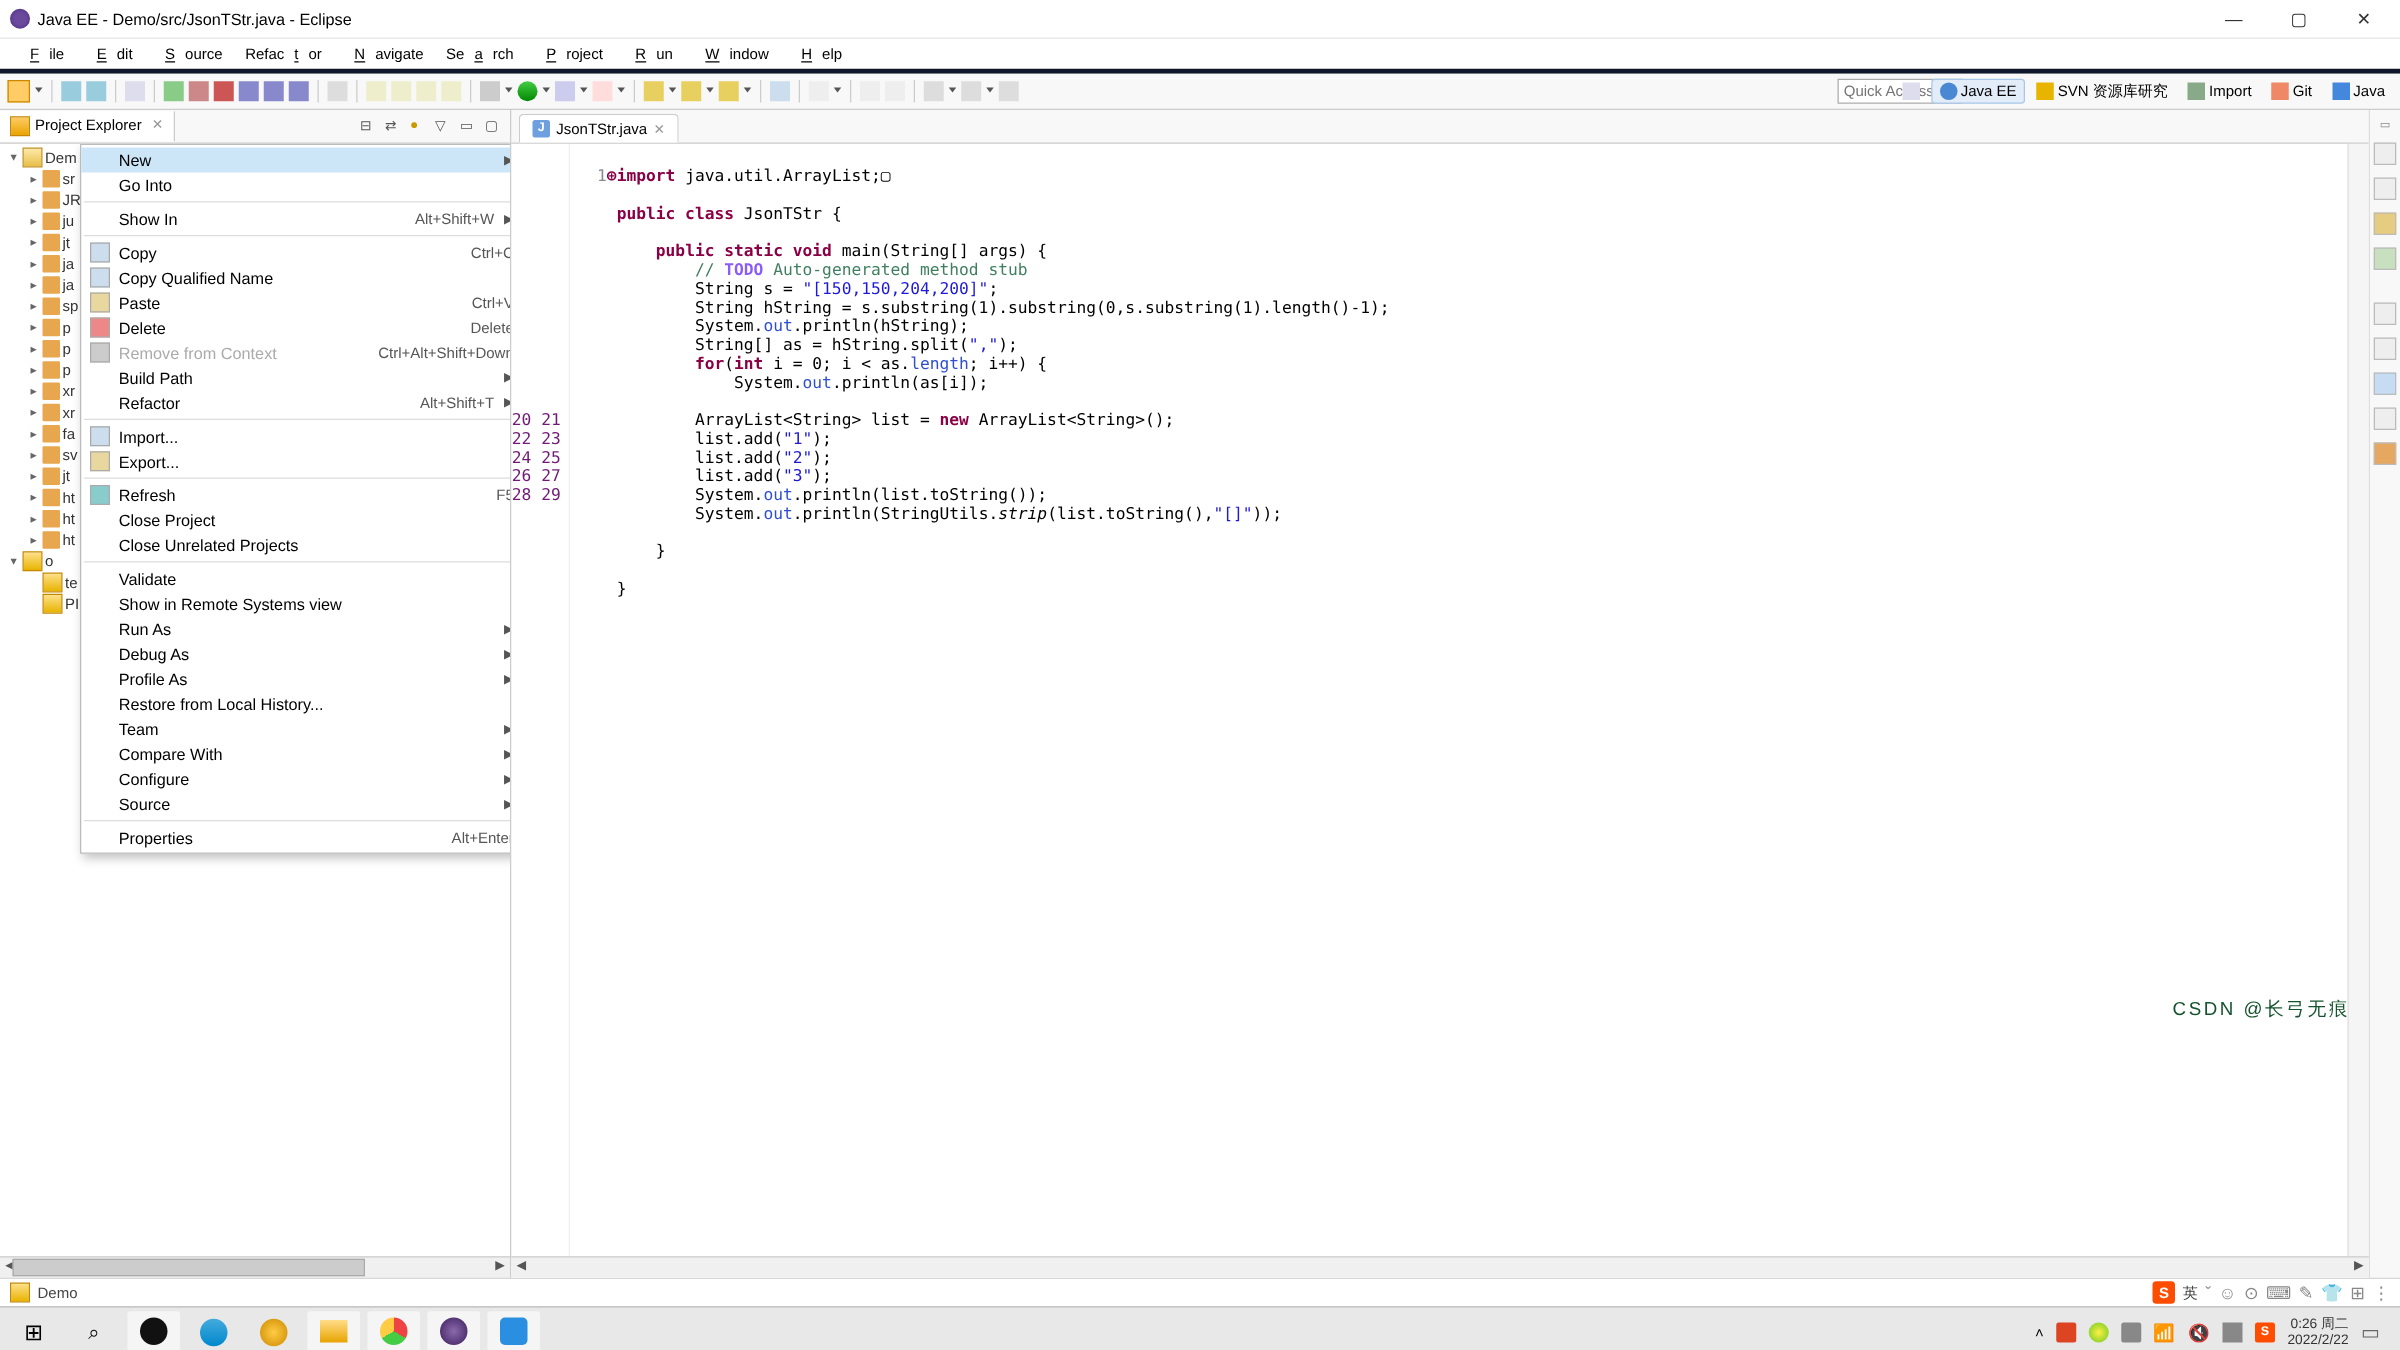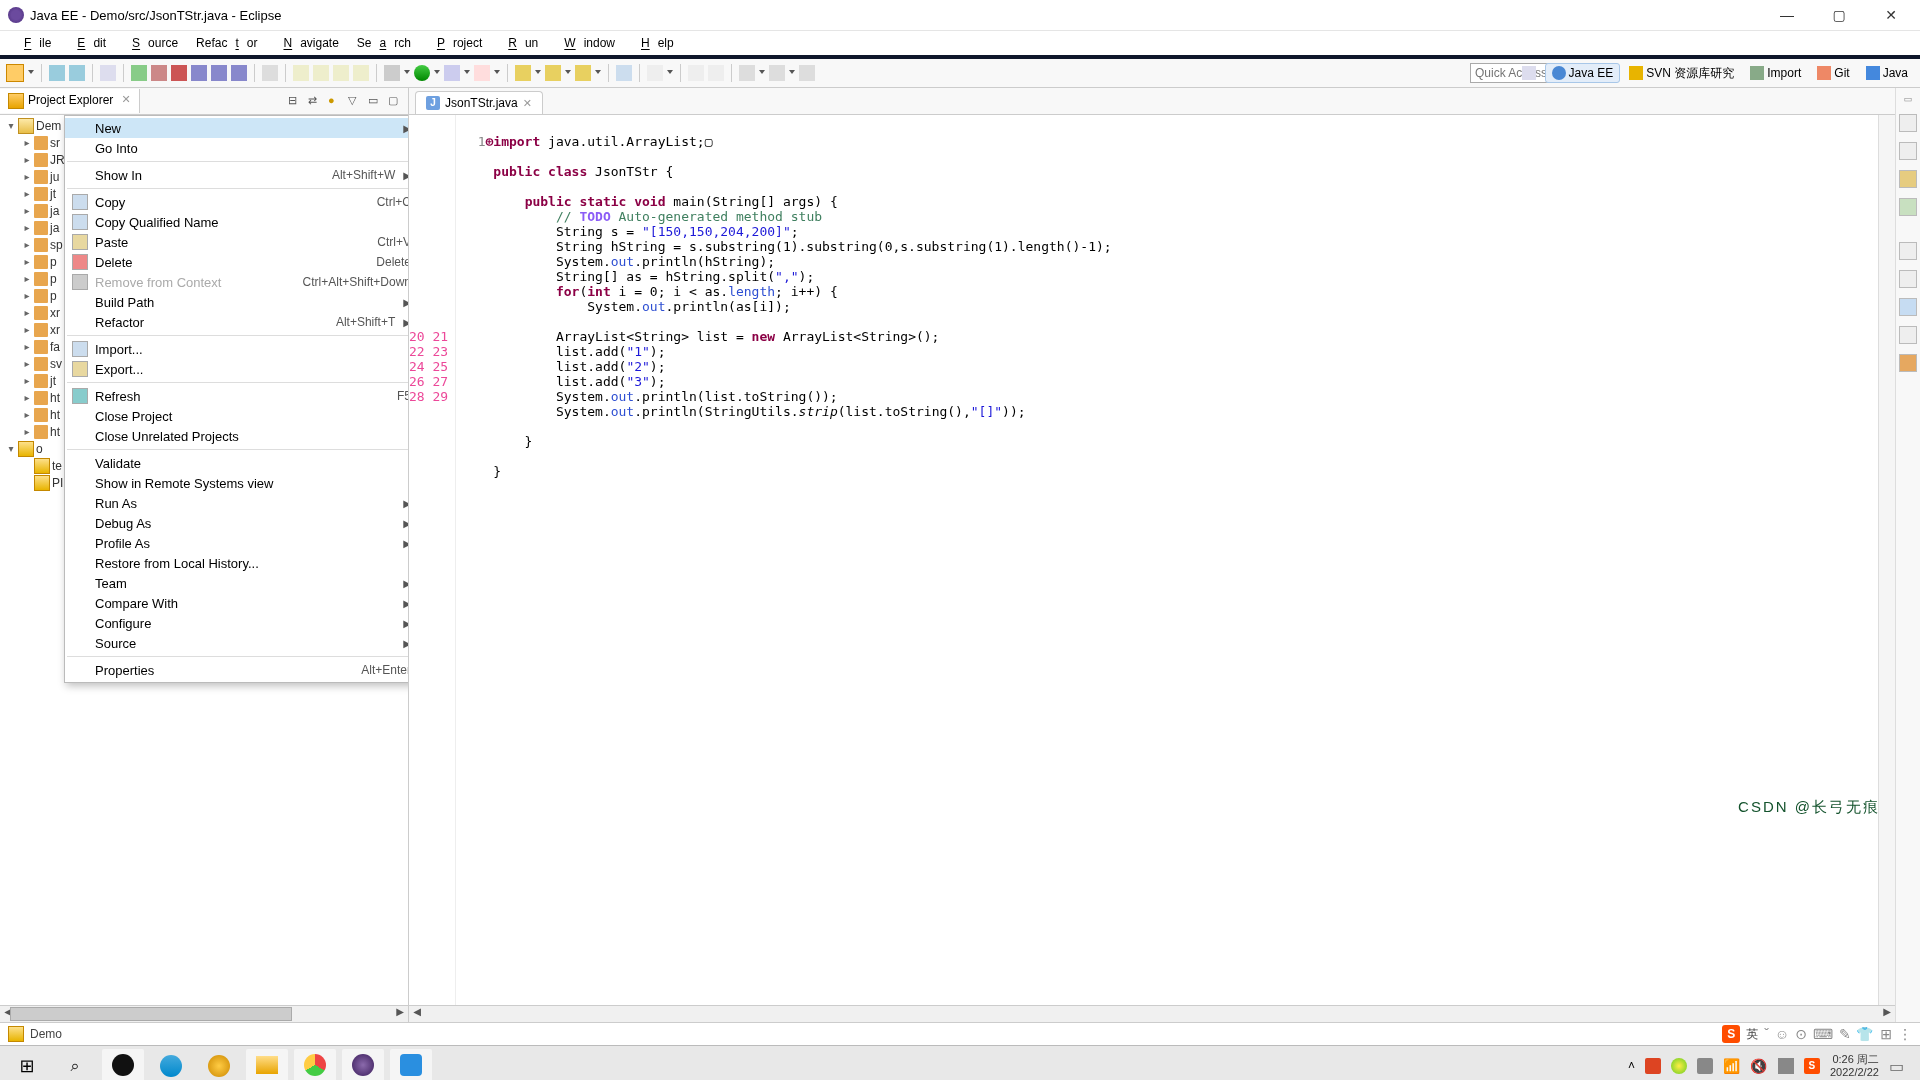--- a/index.html
+++ b/index.html
@@ -47,21 +47,21 @@
 .ctx-row .lbl{flex:1;padding-left:4px}
 .ctx-row .accel{color:#555;padding-left:20px;font-size:12px}
 .ctx-row .arrow{color:#555;font-size:10px;padding-left:8px}
 .ctx-sep{height:1px;background:#ddd;margin:3px 2px}
 #menu1{left:64px;top:0;width:354px}
 .editor{flex:1;display:flex;flex-direction:column;background:#fff}
 .ed-tabs{height:26px;display:flex;align-items:flex-end;border-bottom:1px solid #ccc;background:#f8f8f8;padding-left:6px}
 .ed-tab{padding:4px 10px;border:1px solid #ccc;border-bottom:none;background:#fff;border-radius:4px 4px 0 0;display:flex;align-items:center;gap:5px;font-size:12px}
 .ed-tab .jic{width:14px;height:14px;background:#6ea0e0;border-radius:2px;color:#fff;font-size:10px;text-align:center;line-height:14px;font-weight:bold}
 .ed-body{flex:1;display:flex;overflow:hidden}
-.gutter{width:40px;text-align:left;padding:4px 6px 0 0;color:#ec4899;font-family:Consolas,monospace;font-size:13px;line-height:15px;border-right:1px solid #eee;background:#fff}
+.gutter{width:40px;text-align:center;padding:4px 6px 0 0;color:#701a75;font-family:Consolas,monospace;font-size:13px;line-height:15px;border-right:1px solid #eee;background:#fff}
 .code{flex:1;padding:4px 0 0 6px;font-family:Consolas,monospace;font-size:13px;line-height:15px;white-space:pre;color:#000;position:relative}
 .kw{color:#8b0045;font-weight:bold}
 .str{color:#1d19d8}
 .cmt{color:#3f7f5f}
 .fld{color:#2e4fd2}
 .hl-line{position:absolute;left:0;right:0;height:15px;background:#eaf3fc;z-index:-1}
 .vscroll{width:16px;background:#f5f5f5;border-left:1px solid #ddd}
 .right-rail{width:24px;border-left:1px solid #ddd;background:#f8f8f8;display:flex;flex-direction:column;align-items:center;padding-top:6px;gap:10px}
 .right-rail .ric{width:16px;height:16px;border:1px solid #bbb;background:#eee}
 .status{height:22px;border-top:1px solid #ccc;display:flex;align-items:center;padding:0 8px;font-size:12px;color:#444;gap:6px}

